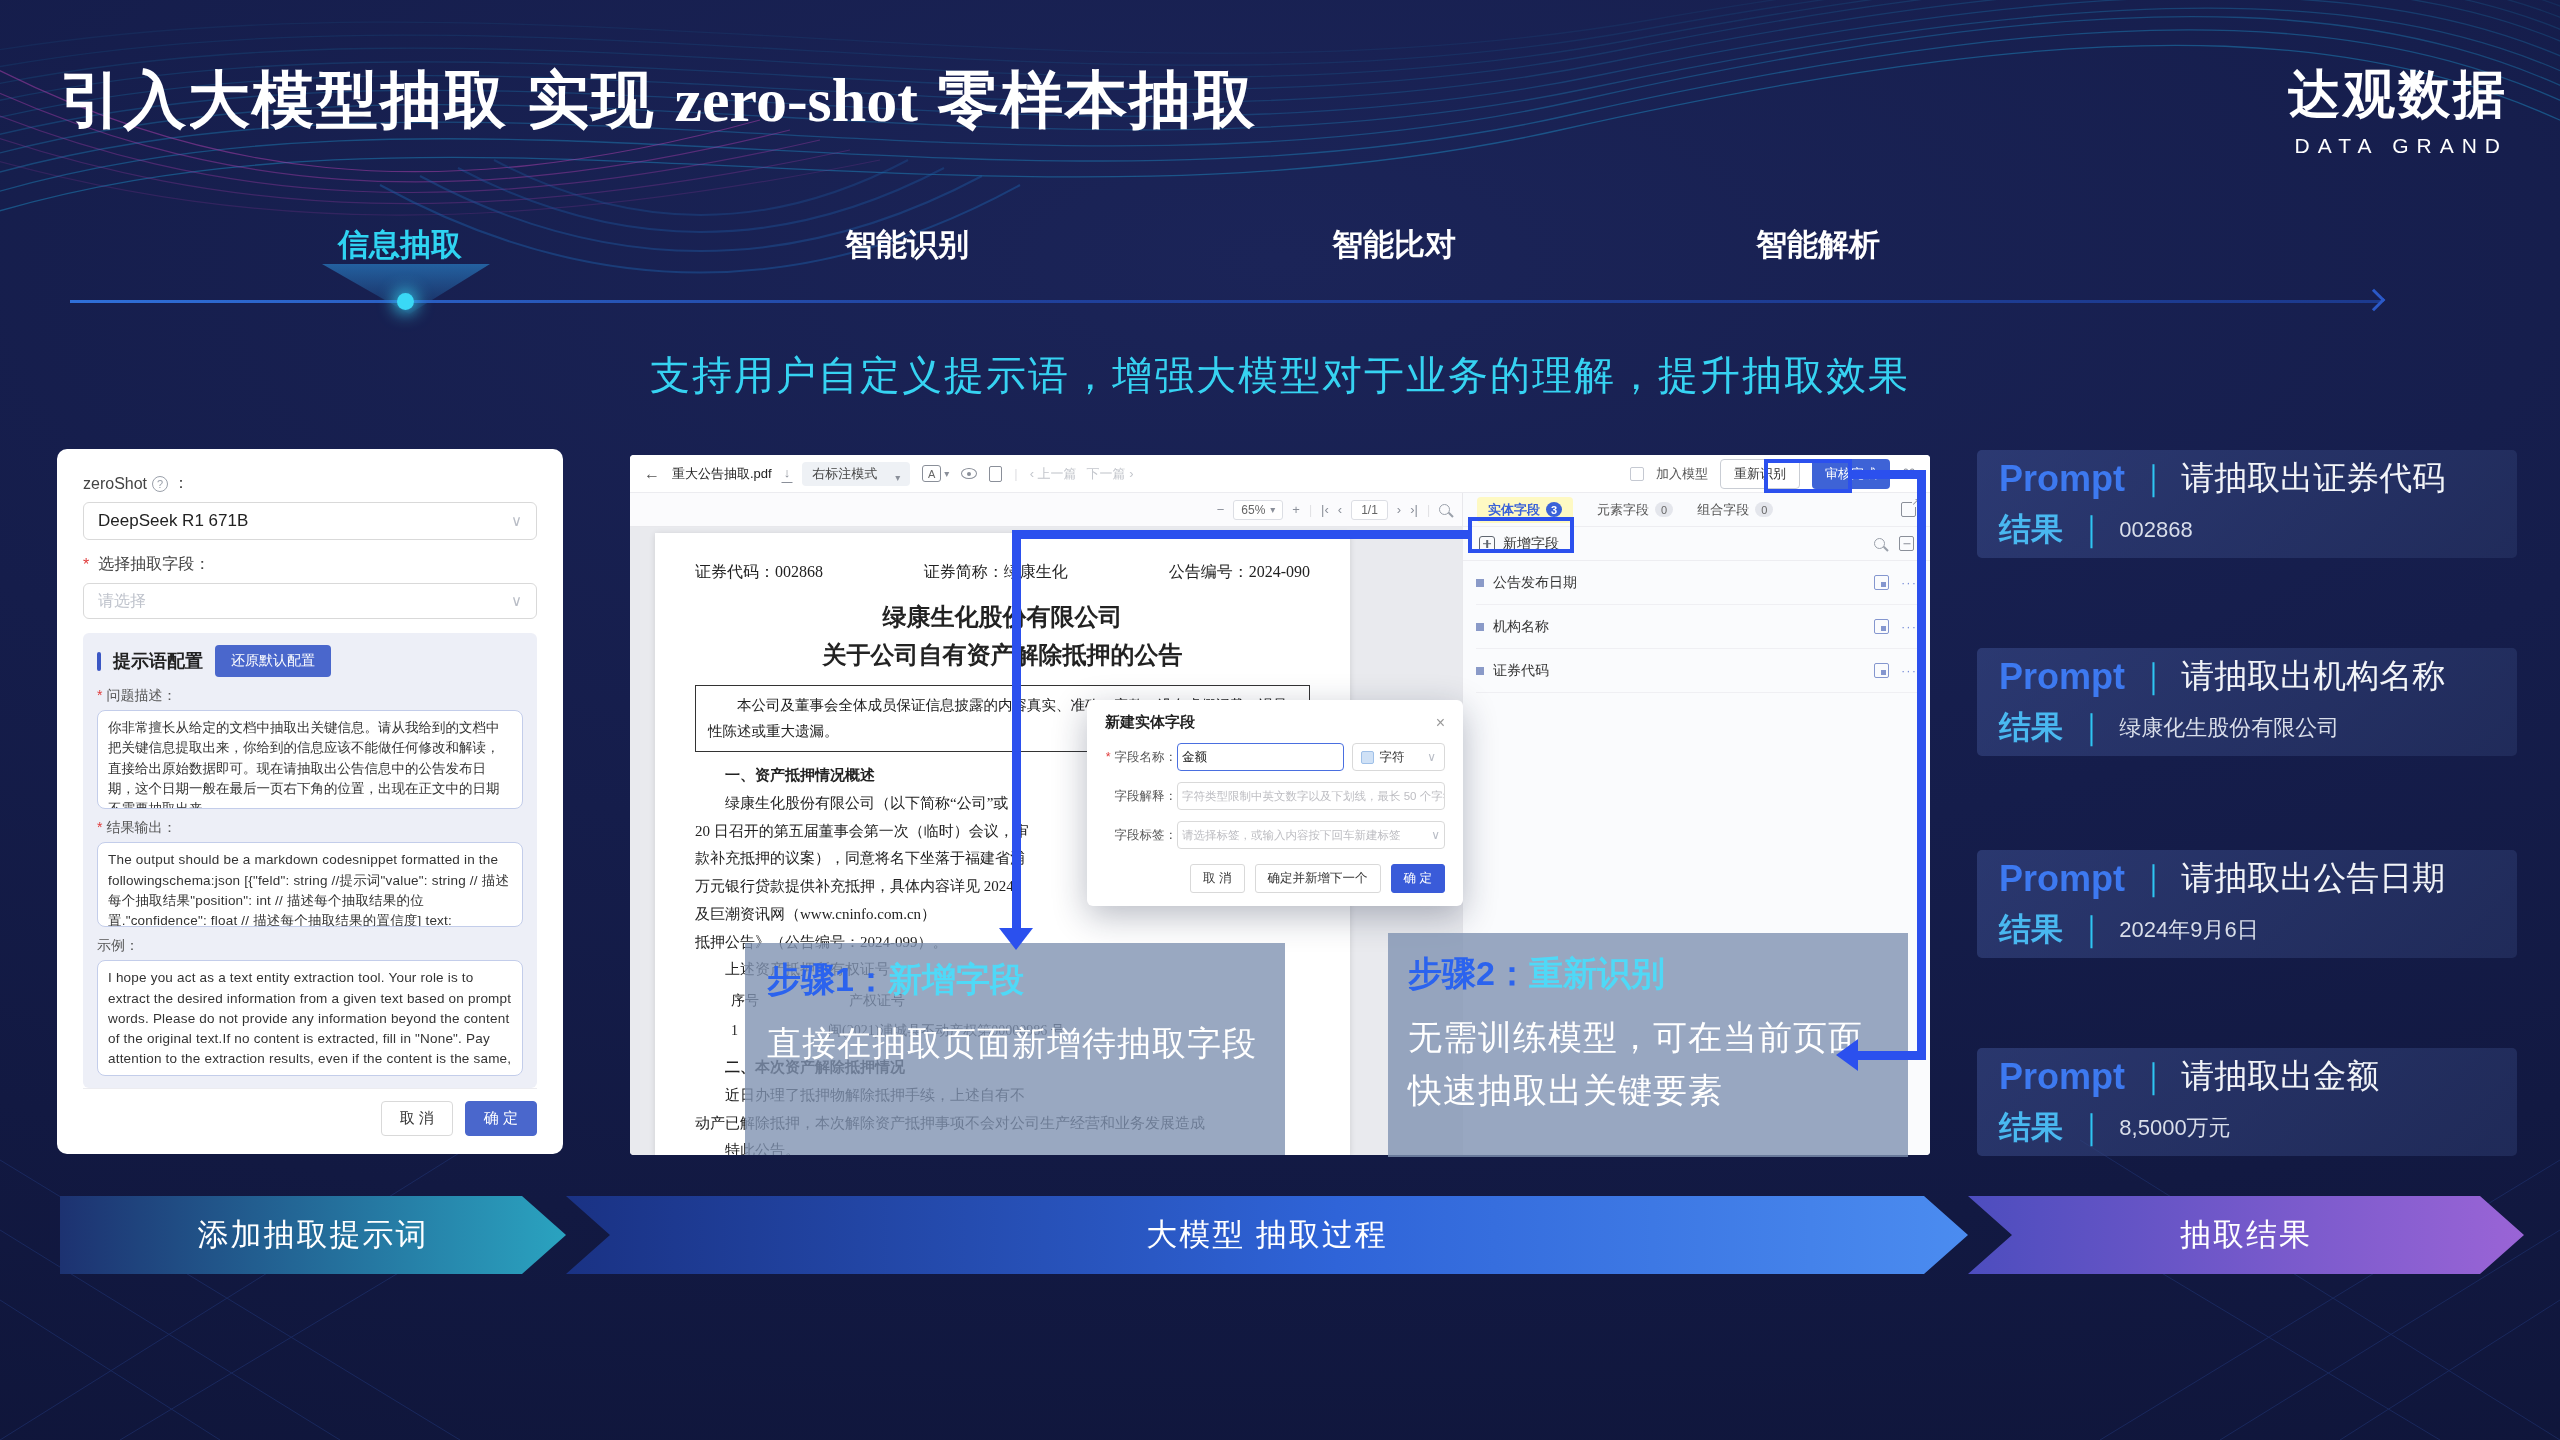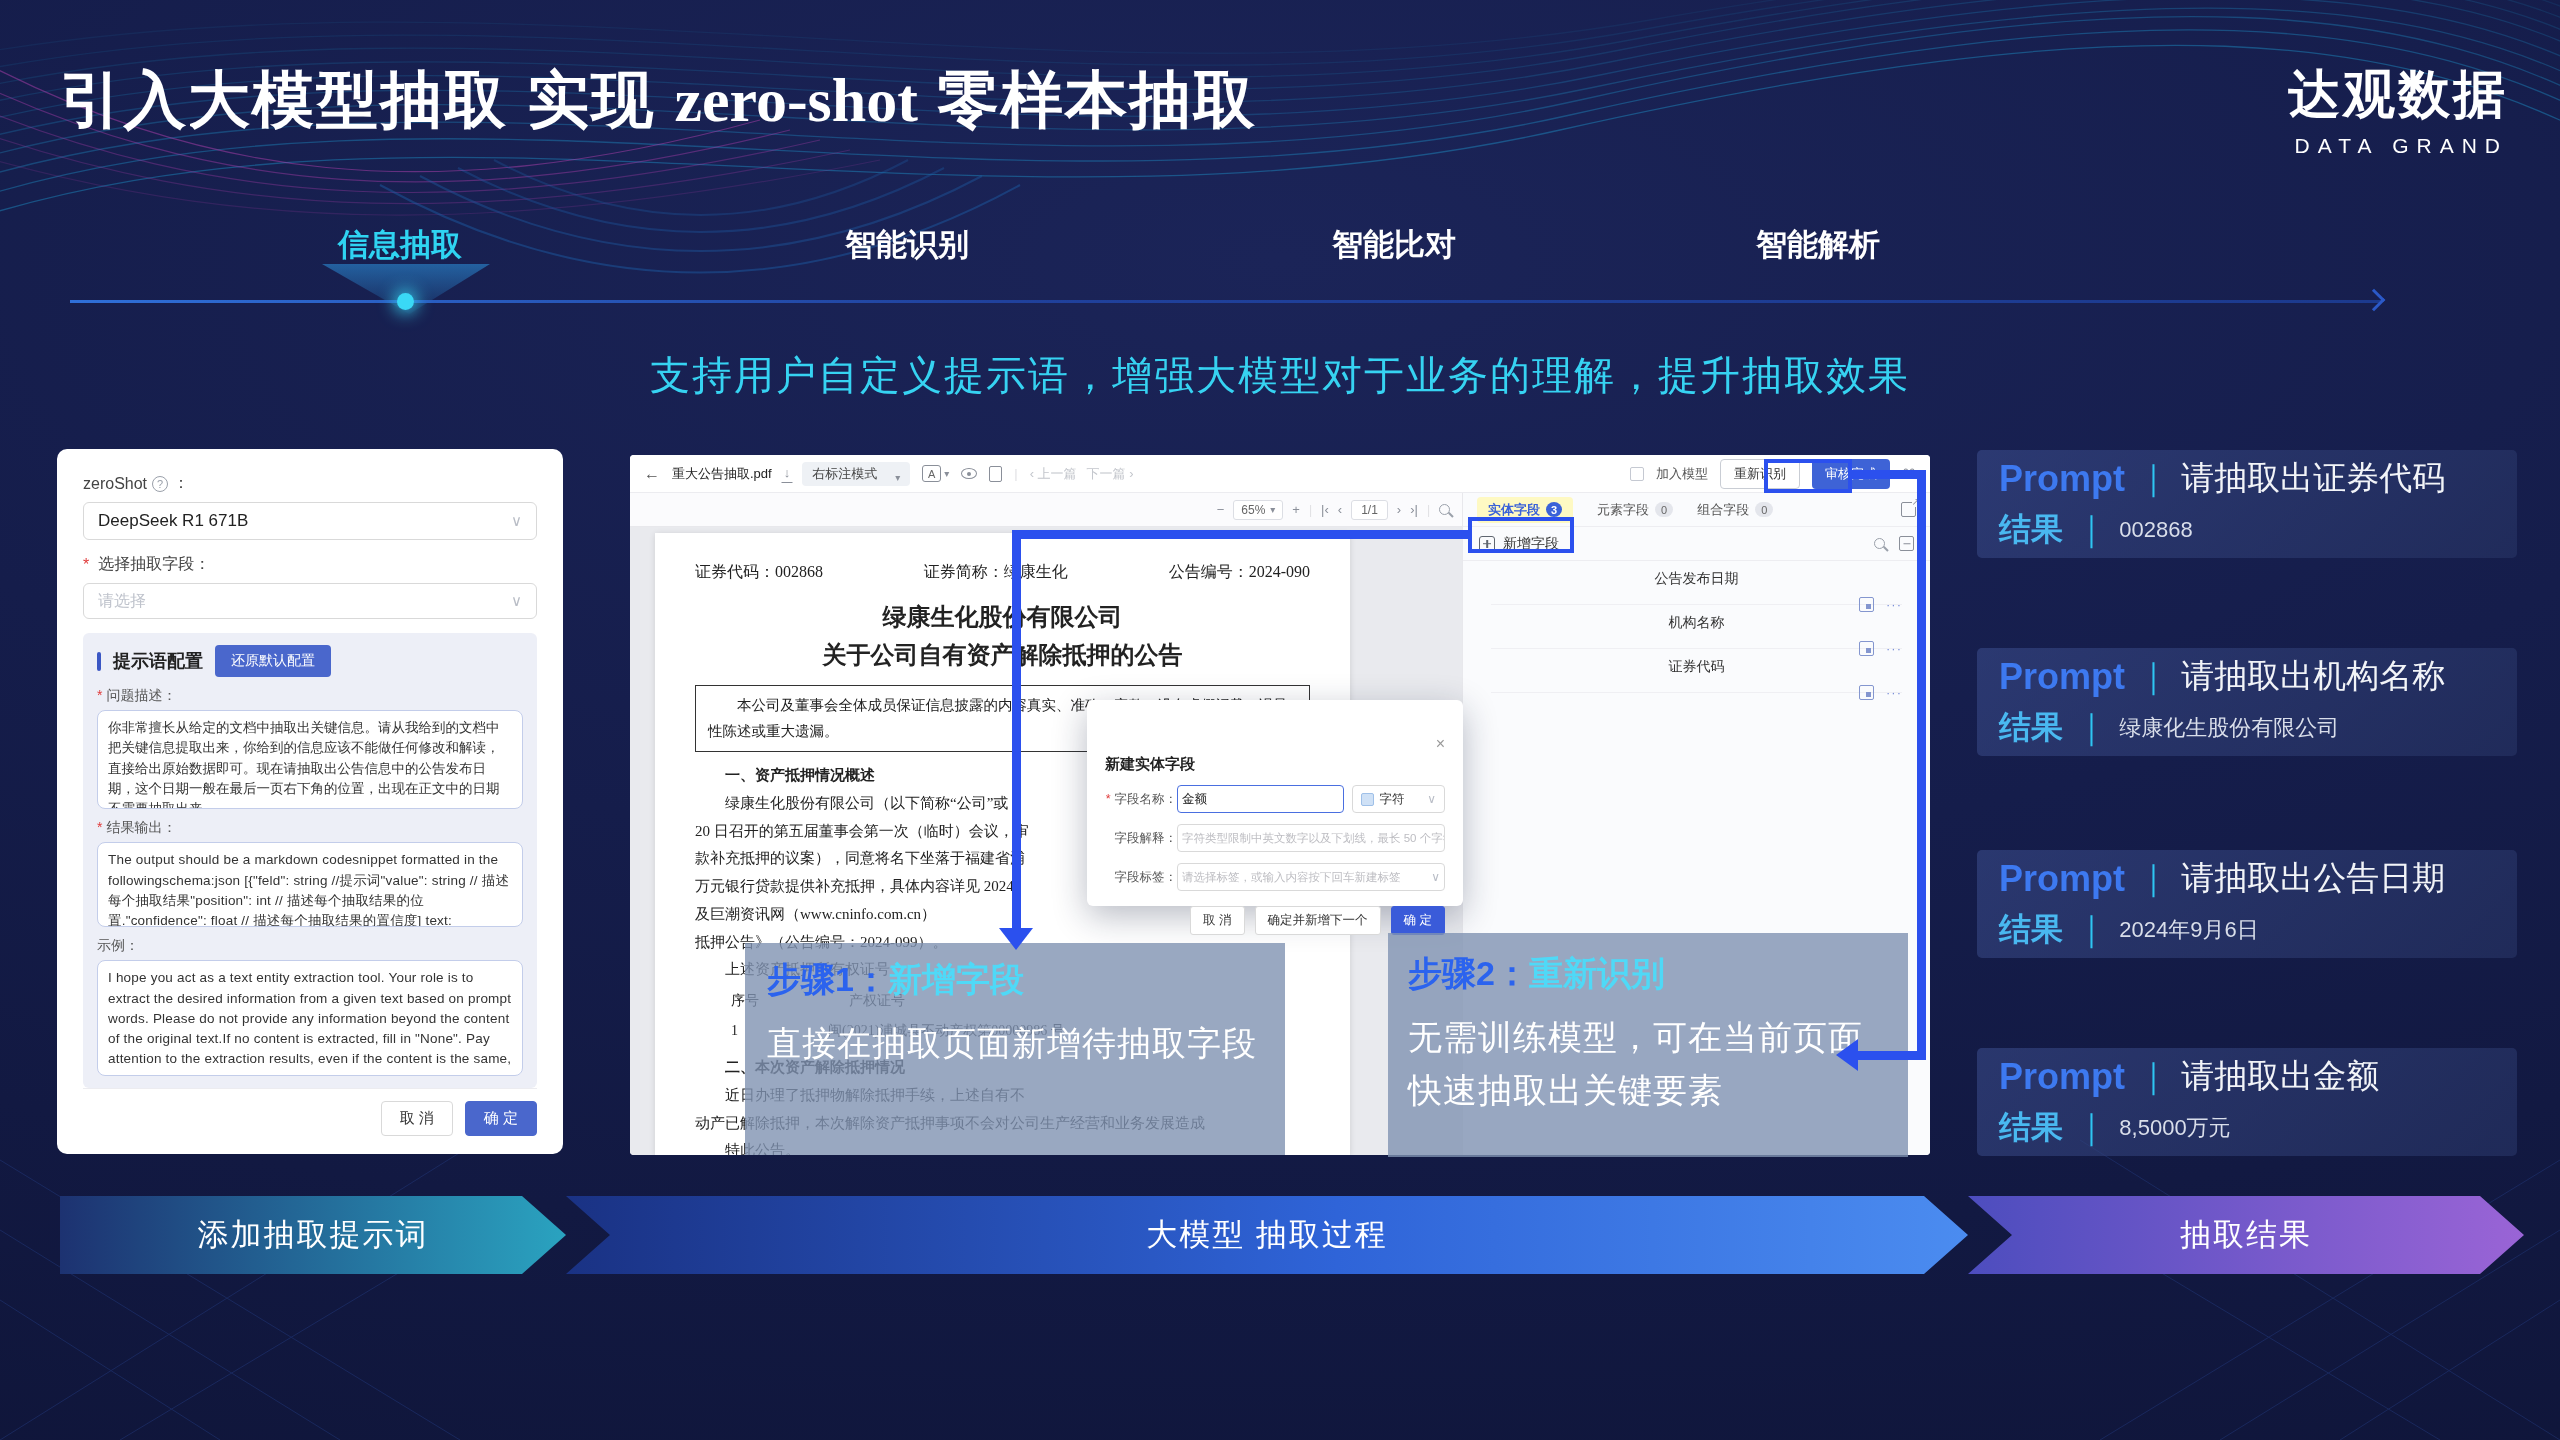--- a/index.html
+++ b/index.html
@@ -139,34 +139,34 @@
 .icon-plusbox { width:16px; height:16px; border:1.6px solid #5f6670; border-radius:3px; position:relative; }
 .icon-plusbox::before { content:""; position:absolute; left:50%; top:50%; transform:translate(-50%,-50%);
   width:8px; height:1.6px; background:#5f6670; }
 .icon-plusbox::after { content:""; position:absolute; left:50%; top:50%; transform:translate(-50%,-50%);
   width:1.6px; height:8px; background:#5f6670; }
 .s-addlabel { font-size:14px; color:#333; }
 .s-subicons { margin-left:auto; display:flex; gap:14px; align-items:center; }
 .icon-collapse { width:15px; height:15px; border:1.4px solid #8a8f99; border-radius:2px; position:relative; cursor:pointer; }
 .icon-collapse::after { content:""; position:absolute; left:50%; top:50%; transform:translate(-50%,-50%);
   width:7px; height:1.5px; background:#8a8f99; }
-.s-field { height:44px; display:flex; align-items:center; gap:9px; margin:0 28px;
-  border-bottom:1px solid #efeff3; font-size:14px; color:#333; cursor:pointer;flex-direction:column; }
+.s-field { height:44px; display:flex; align-items:center; gap:9px; margin:0 13px;
+  border-bottom:1px solid #efeff3; font-size:14px; color:#333; cursor:pointer; }
 .s-bullet { width:8px; height:8px; background:#8a9ac8; }
 .s-ficons { margin-left:auto; display:flex; gap:12px; align-items:center; }
 .icon-region { width:15px; height:15px; border:1.4px solid #8496cf; border-radius:2px; position:relative; cursor:pointer; }
 .icon-region::after { content:""; position:absolute; right:2px; bottom:2px; width:5px; height:5px; background:#8496cf; }
 .s-ellipsis { color:#7a8fd8; font-size:13px; letter-spacing:1px; cursor:pointer; }
 
 
 .modal { position:absolute; left:1087px; top:700px; width:376px; height:206px; background:#fff;
   border-radius:6px; box-shadow:0 10px 34px rgba(20,30,60,.3); padding:13px 18px; z-index:30;
   font-size:12.5px; color:#333; }
 .m-head { display:flex; align-items:center; }
-.m-title { font-size:15px; font-weight:700; color:#222;margin-top:42px; }
+.m-title { font-size:15px; font-weight:700; color:#222; }
 .m-close { margin-left:auto; color:#999; font-size:16px; cursor:pointer; }
 .m-row { display:flex; align-items:center; margin-top:11px; }
 .m-label { width:72px; text-align:right; color:#555; flex:0 0 auto; }
 .m-input { height:28px; border:1.5px solid #4a6fe0; border-radius:4px; display:flex; align-items:center;
   padding:0 4px; width:172px; color:#222; }
 .m-input.plain { border:1px solid #d9d9d9; width:268px; color:#bdbdc2; font-size:11.5px;
   white-space:nowrap; overflow:hidden; }
 .m-typesel { height:28px; border:1px solid #d9d9d9; border-radius:4px; display:flex; align-items:center;
   gap:6px; padding:0 8px; width:96px; margin-left:8px; cursor:pointer; }
 .m-sq { width:13px; height:13px; background:#cfe1f6; border:1px solid #9fc0e8; border-radius:2px; }

